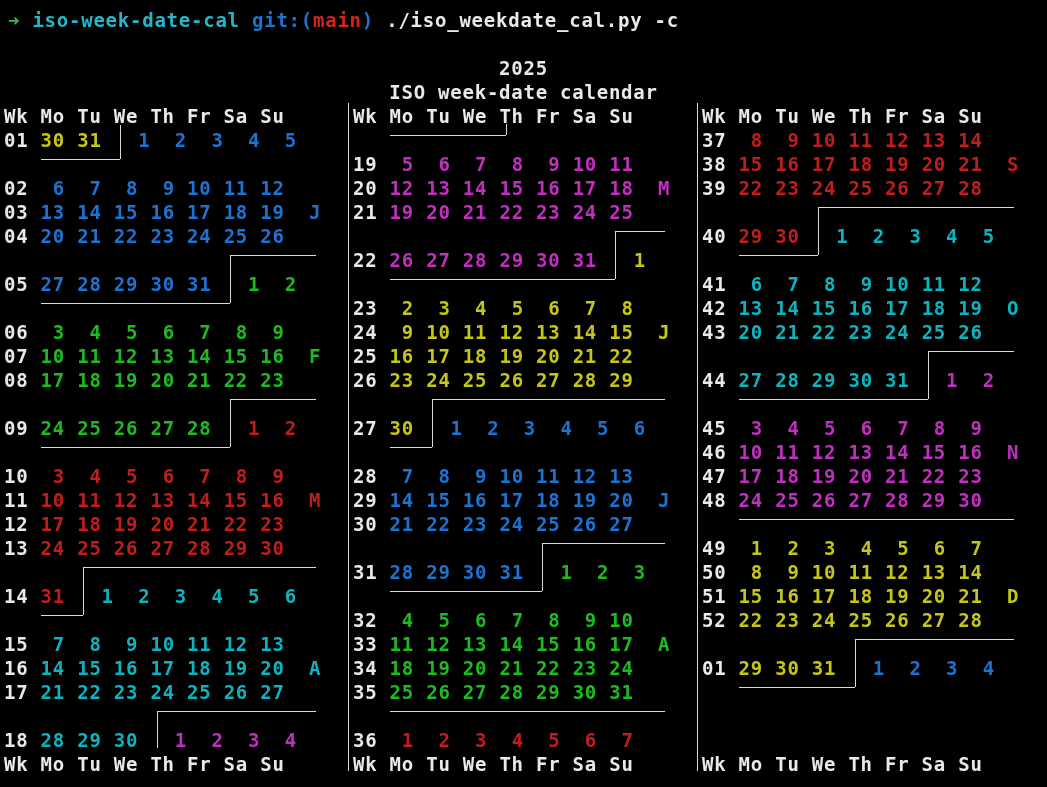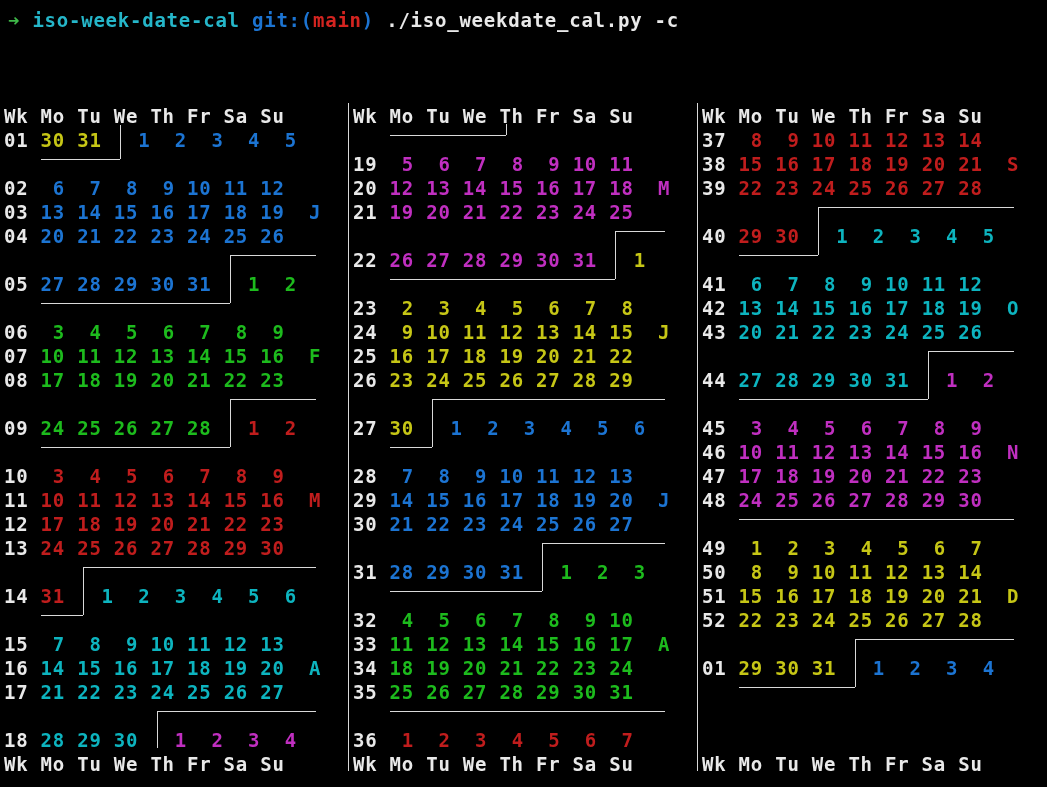--- a/index.html
+++ b/index.html
@@ -10,20 +10,22 @@
   .center{text-align:center;}
   .rule{position:absolute;}
 </style>
 </head>
 <body>
 
 <div class="terminal">
 
   <div class="line" style="left:8px;top:8px;"><span style="color: rgb(63, 185, 73);">➜</span><span> </span><span style="color: rgb(37, 182, 201);">iso-week-date-cal</span><span> </span><span style="color: rgb(28, 116, 210);">git:(</span><span style="color: rgb(212, 36, 32);">main</span><span style="color: rgb(28, 116, 210);">)</span><span> </span><span style="color: rgb(233, 233, 233);">./iso_weekdate_cal.py -c</span></div>
 
+  <div class="line center" style="left: 0px; top: 56px; width: 1047px; color: rgb(233, 233, 233);">2025</div>
+  <div class="line center" style="left: 0px; top: 80px; width: 1047px; color: rgb(233, 233, 233);">ISO week-date calendar</div>
 
   <div>
       <div class="line" style="left: 4px; top: 104px;"><span style="color: rgb(233, 233, 233);">Wk Mo Tu We Th Fr Sa Su</span></div>
       <div class="line" style="left: 4px; top: 752px;"><span style="color: rgb(233, 233, 233);">Wk Mo Tu We Th Fr Sa Su</span></div>
       <div class="line" style="left: 4px; top: 128px;"><span style="color: rgb(233, 233, 233);">01</span><span style="color: rgb(198, 198, 22);"> 30</span><span style="color: rgb(198, 198, 22);"> 31</span><span style="color: rgb(28, 116, 210);">   1</span><span style="color: rgb(28, 116, 210);">  2</span><span style="color: rgb(28, 116, 210);">  3</span><span style="color: rgb(28, 116, 210);">  4</span><span style="color: rgb(28, 116, 210);">  5</span></div>
       <div class="rule" style="left: 41px; top: 159px; width: 78.9px; height: 1px; background: rgb(217, 217, 217);"></div>
       <div class="rule" style="left: 119.9px; top: 125px; width: 1px; height: 34px; background: rgb(217, 217, 217);"></div>
       <div class="line" style="left: 4px; top: 176px;"><span style="color: rgb(233, 233, 233);">02</span><span style="color: rgb(28, 116, 210);">  6</span><span style="color: rgb(28, 116, 210);">  7</span><span style="color: rgb(28, 116, 210);">  8</span><span style="color: rgb(28, 116, 210);">  9</span><span style="color: rgb(28, 116, 210);"> 10</span><span style="color: rgb(28, 116, 210);"> 11</span><span style="color: rgb(28, 116, 210);"> 12</span></div>
       <div class="line" style="left: 4px; top: 200px;"><span style="color: rgb(233, 233, 233);">03</span><span style="color: rgb(28, 116, 210);"> 13</span><span style="color: rgb(28, 116, 210);"> 14</span><span style="color: rgb(28, 116, 210);"> 15</span><span style="color: rgb(28, 116, 210);"> 16</span><span style="color: rgb(28, 116, 210);"> 17</span><span style="color: rgb(28, 116, 210);"> 18</span><span style="color: rgb(28, 116, 210);"> 19</span><span style="color: rgb(28, 116, 210);">  J</span></div>
       <div class="line" style="left: 4px; top: 224px;"><span style="color: rgb(233, 233, 233);">04</span><span style="color: rgb(28, 116, 210);"> 20</span><span style="color: rgb(28, 116, 210);"> 21</span><span style="color: rgb(28, 116, 210);"> 22</span><span style="color: rgb(28, 116, 210);"> 23</span><span style="color: rgb(28, 116, 210);"> 24</span><span style="color: rgb(28, 116, 210);"> 25</span><span style="color: rgb(28, 116, 210);"> 26</span></div>

